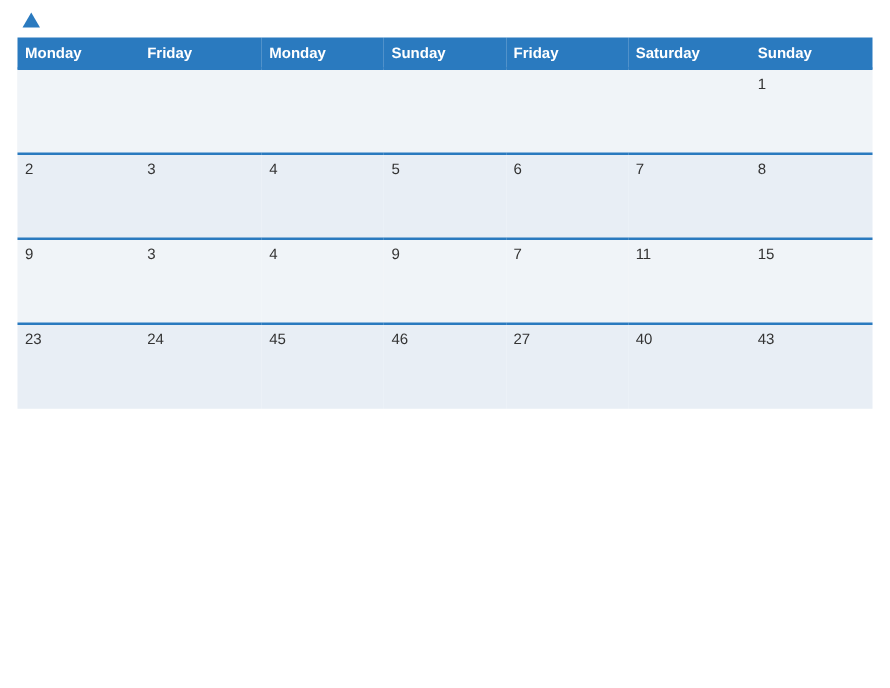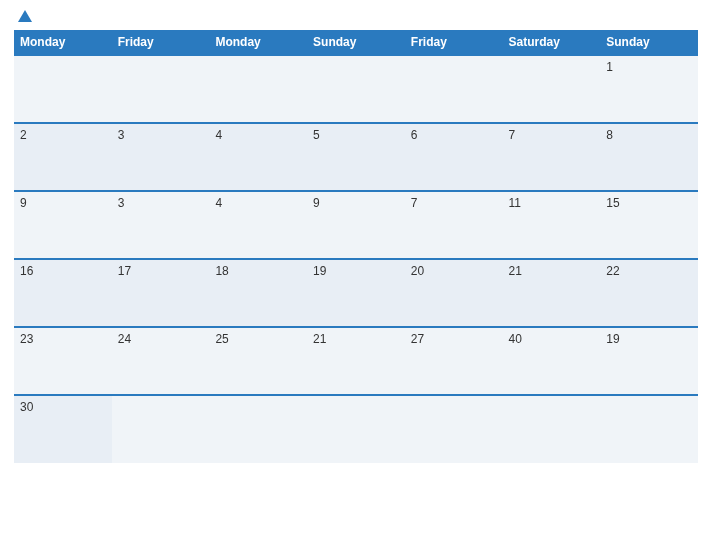--- a/index.html
+++ b/index.html
@@ -157,41 +157,23 @@
         <tr>
           <td><span class="day-num">9</span></td>
           <td><span class="day-num">3</span></td>
           <td><span class="day-num">4</span></td>
           <td><span class="day-num">9</span></td>
           <td><span class="day-num">7</span></td>
           <td><span class="day-num">11</span></td>
           <td><span class="day-num">15</span></td>
         </tr>
         <tr>
-          <td><span class="day-num">16</span></td>
-          <td><span class="day-num">17</span></td>
-          <td><span class="day-num">18</span></td>
-          <td><span class="day-num">19</span></td>
-          <td><span class="day-num">20</span></td>
-          <td><span class="day-num">21</span></td>
-          <td><span class="day-num">22</span></td>
-        </tr>
-        <tr>
           <td><span class="day-num">23</span></td>
           <td><span class="day-num">24</span></td>
-          <td><span class="day-num">25</span></td>
-          <td><span class="day-num">21</span></td>
+          <td><span class="day-num">45</span></td>
+          <td><span class="day-num">46</span></td>
           <td><span class="day-num">27</span></td>
           <td><span class="day-num">40</span></td>
-          <td><span class="day-num">19</span></td>
-        </tr>
-        <tr>
-          <td><span class="day-num">30</span></td>
-          <td class="empty"></td>
-          <td class="empty"></td>
-          <td class="empty"></td>
-          <td class="empty"></td>
-          <td class="empty"></td>
-          <td class="empty"></td>
+          <td><span class="day-num">43</span></td>
         </tr>
       </tbody>
   </table>
 </div>
 
 </body></html>

